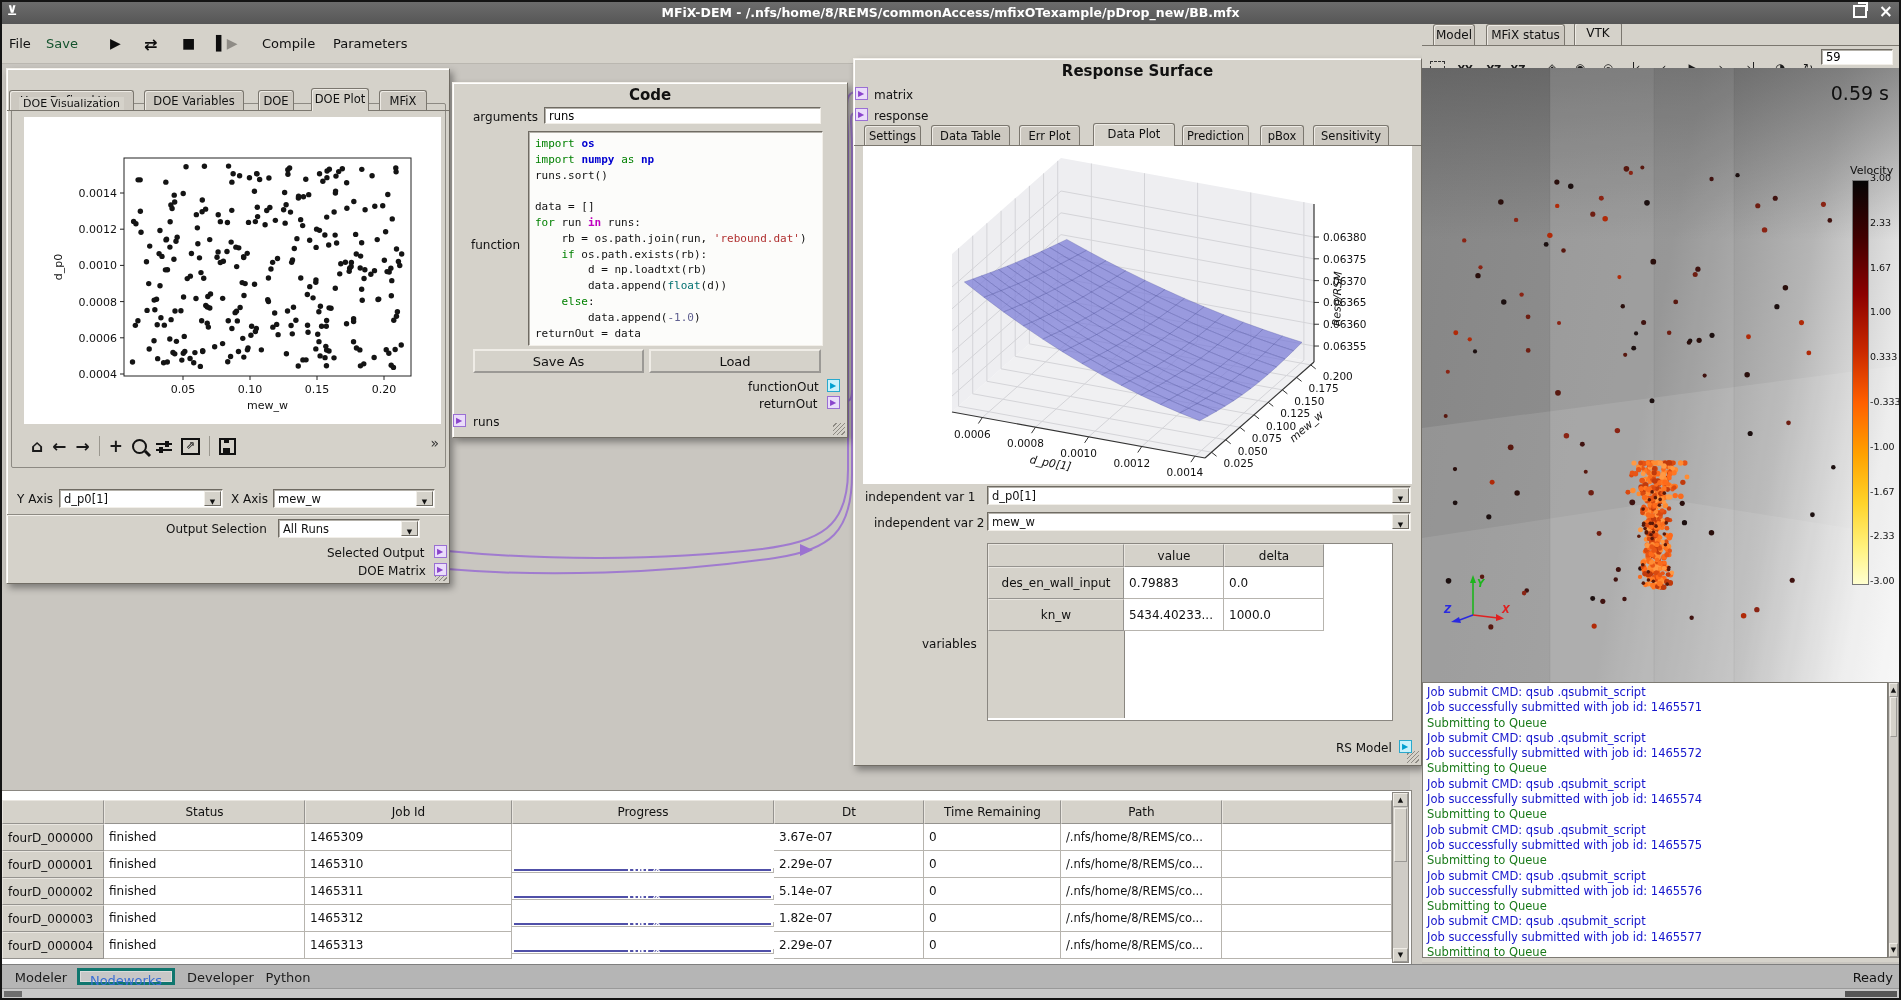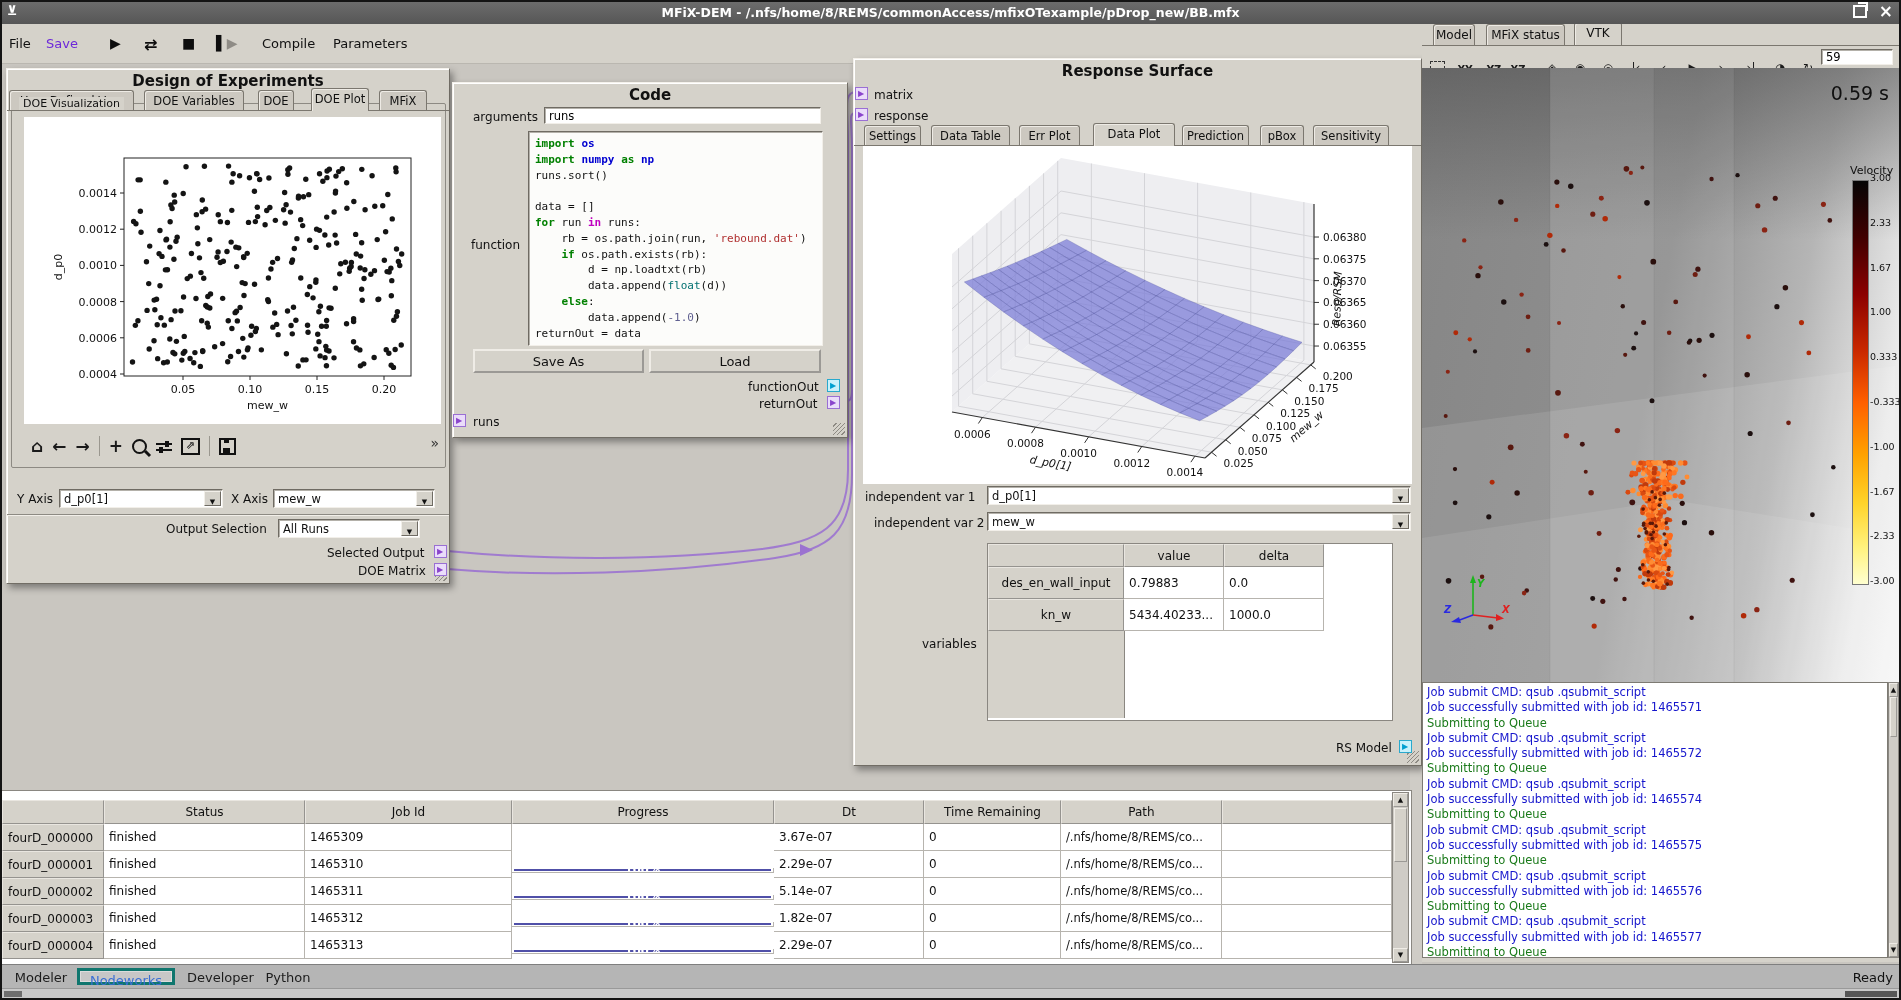--- a/index.html
+++ b/index.html
@@ -12,21 +12,21 @@
   .titlebar{position:absolute;left:0;top:0;width:100%;height:24px;background:linear-gradient(#6e6e6e,#565656);
             color:#fff;display:flex;align-items:center;z-index:20;}
   .tb-title{position:absolute;left:0;right:0;text-align:center;font-weight:bold;font-size:12.5px;}
   .tb-appicon{position:absolute;left:7px;top:3px;font-size:13px;font-weight:bold;}
   .tb-btns{position:absolute;right:8px;top:4px;display:flex;gap:12px;align-items:center;z-index:2;}
   .tb-restore{width:10px;height:9px;border:2px solid #fff;position:relative;}
   .tb-restore:before{content:'';position:absolute;left:3px;top:-5px;width:8px;height:7px;border:2px solid #fff;border-bottom:none;border-left:none;}
   .tb-close{font-size:17px;font-weight:bold;line-height:14px;}
   .menubar{position:absolute;left:0;top:24px;width:100%;height:39px;background:#d5d2ca;border-bottom:1px solid #bab7b0;z-index:10;}
   .menu-item{position:absolute;top:12px;font-size:13px;}
-  .menu-item.disabled{color:#6d28d9;}
+  .menu-item.disabled{color:#14532d;}
   .menu-ic{position:absolute;top:11px;font-size:14px;color:#0d0d0d;}
   .menu-ic .gr{color:#8f8c86;}
 
   
   .panel{position:absolute;background:#d5d2ca;border:1px solid;border-color:#f4f1eb #716d65 #716d65 #f4f1eb;
          box-shadow:3px 4px 7px rgba(0,0,0,.38), inset 1px 1px 0 #ffffff;z-index:10;}
   .panel-title{position:absolute;left:0;right:0;top:3px;text-align:center;font-weight:bold;font-size:15px;}
   .tab{position:absolute;box-sizing:border-box;height:21px;border:1px solid #7b776f;border-bottom:none;
        border-radius:3px 3px 0 0;background:#ccc8c0;font-size:11.5px;text-align:center;padding-top:3px;
        box-shadow:inset 1px 1px 0 #eeebe5;overflow:hidden;white-space:nowrap;z-index:2;}
@@ -64,21 +64,21 @@
   .i-sliders:after{content:'';position:absolute;left:3px;top:7px;width:4px;height:6px;background:#111;}
   .i-box{width:15px;height:13px;border:2px solid #111;font-size:11px;line-height:12px;text-align:center;display:inline-block;font-weight:bold;}
   .i-floppy{width:13px;height:13px;border:2px solid #111;position:relative;display:inline-block;}
   .i-floppy:before{content:'';position:absolute;top:-1px;left:3px;width:5px;height:4px;background:#111;}
   .i-floppy:after{content:'';position:absolute;bottom:0;left:2px;width:7px;height:5px;background:#111;}
 
   
   .codebox{position:absolute;background:#fcfcfa;border:1px solid;border-color:#6f6b63 #f2efe9 #f2efe9 #6f6b63;
            box-shadow:inset 1px 1px 0 #b4b1aa;font-family:"DejaVu Sans Mono","Liberation Mono",monospace;
            font-size:11px;line-height:15.8px;padding:4px 6px;overflow:hidden;white-space:pre;}
-  .tk-k{color:#008000;font-weight:bold;}
+  .tk-k{color:#008000;font-weight:normal;}
   .tk-m{color:#0000d0;font-weight:bold;}
   .tk-o{color:#c000c0;font-weight:bold;}
   .tk-s{color:#b03030;}
   .tk-b{color:#007070;}
   .tk-n{color:#606090;}
 
   
   #vtk-panel{position:absolute;background:#d5d2ca;z-index:10;}
   .vtk-ic{position:absolute;top:3px;text-align:center;font-size:12px;color:#1a1a1a;width:24px;}
   .fitbox{width:13px;height:11px;border:1.5px dashed #333;display:inline-block;}
@@ -147,21 +147,20 @@
   </div>
 
   <svg id="wires" class="abs" style="left:0;top:0;z-index:8;pointer-events:none" width="1901" height="1000">
       <path d="M 447 551 C 540 560, 660 561, 762 549 C 820 541, 848 528, 848 470 L 848 140 C 848 108, 843 92, 856 92" fill="none" stroke="#9b72d0" stroke-width="2" stroke-opacity="0.9"></path>
       <path d="M 447 569 C 540 577, 665 574, 775 558 C 830 550, 852 532, 852 474 L 852 150 C 852 118, 848 113, 856 113" fill="none" stroke="#9b72d0" stroke-width="2" stroke-opacity="0.9"></path>
       <path d="M 841 402 C 850 402, 852 400, 852 390" fill="none" stroke="#9b72d0" stroke-width="2" stroke-opacity="0.9"></path>
       <polygon points="800,544 813,550 800,556" fill="#9b72d0"></polygon>
     </svg>
 
   <div class="panel" id="doe-panel" style="left:6px;top:68px;width:442px;height:514px">
-    <div class="panel-title">Design of Experiments</div>
     <div id="doe-tabs">
         <span class="tab" style="left: 2px; width: 125px; top: 21px;">User Defined Vars</span>
         <span class="tab" style="left: 137px; width: 100px; top: 21px;">DOE Variables</span>
         <span class="tab" style="left: 251px; width: 36px; top: 21px;">DOE</span>
         <span class="tab active" style="left: 304px; width: 58px; top: 21px;">DOE Plot</span>
         <span class="tab" style="left: 372px; width: 48px; top: 21px;">MFiX</span>
       </div>
     <div class="tabline" style="left:0;top:41px;width:442px"></div>
     <div class="groupbox" style="left:4px;top:34px;width:433px;height:363px"></div>
     <span class="grouplabel" style="left:12px;top:28px">DOE Visualization</span>

